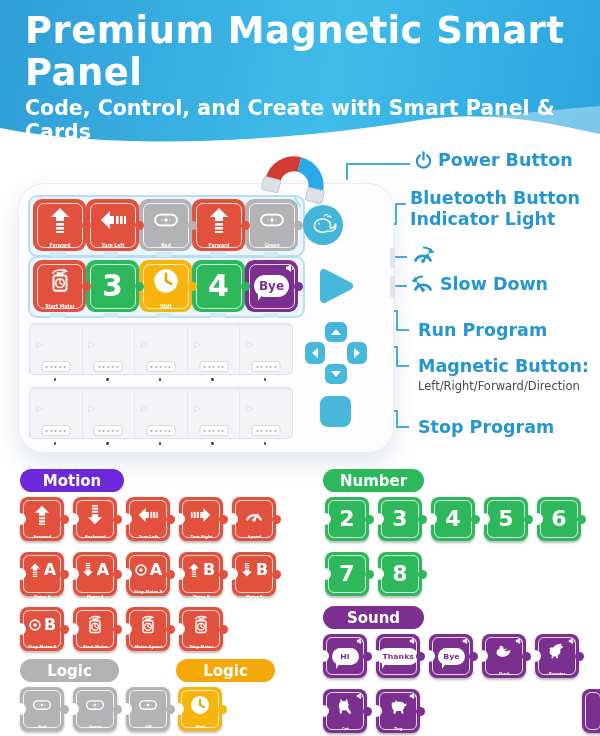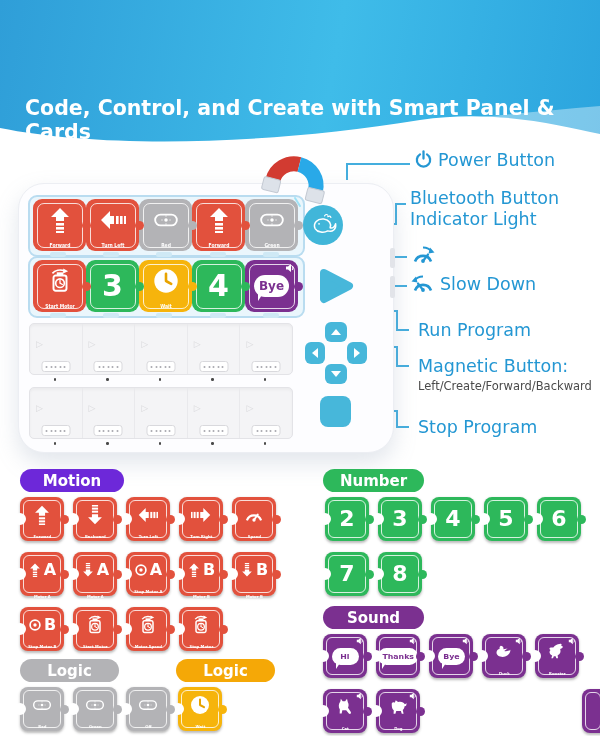--- a/index.html
+++ b/index.html
@@ -56,22 +56,22 @@
   .t-up{border:5px solid transparent;border-bottom:6px solid #fff;margin-top:-5px}
   .t-down{border:5px solid transparent;border-top:6px solid #fff;margin-bottom:-5px}
   .t-left{border:5px solid transparent;border-right:6px solid #fff;margin-left:-5px}
   .t-right{border:5px solid transparent;border-left:6px solid #fff;margin-right:-5px}
   .stopb{position:absolute;left:301px;top:212px;width:31px;height:31px;border-radius:8px;background:#47b7da}
   .sidebar{position:absolute;left:371px;width:5px;background:#e2e4e9;border-radius:2px}
   .sb1{top:64px;height:20px}.sb2{top:92px;height:22px}
   .magnet{position:absolute;left:258px;top:4px}
 
   
-  .ann{position:absolute;color:#2497d3;font-weight:normal;font-size:17.5px;display:flex;
-       align-items:flex-start;gap:5px;white-space:nowrap}
+  .ann{position:absolute;color:#2497d3;font-weight:bold;font-size:17.5px;display:flex;
+       align-items:center;gap:5px;white-space:nowrap}
   .ann .aicn{display:flex}
   .ann2{line-height:1.18;display:block}
   .subnote{position:absolute;color:#4a4a4a;font-size:11.5px;font-weight:500;white-space:nowrap}
   .mirror{transform:scaleX(-1)}
 
   
   .card{position:relative;width:44px;height:44px;border-radius:8px;flex:0 0 auto;
         box-shadow:0 1.5px 2.5px rgba(30,30,30,.3)}
   .card.big{width:53px;height:52px;border-radius:9px;box-shadow:none}
   .col-red{background:#e2513d}.col-green{background:#2db85b}.col-yellow{background:#f6b40c}
@@ -114,20 +114,21 @@
   
   .pill{position:absolute;height:23px;border-radius:13px;color:#fff;font-weight:bold;font-size:15px;
         display:flex;align-items:center;justify-content:center;padding:0 2px}
   .grid{position:absolute}
   .grow{display:flex;gap:9px;margin-bottom:11px}
 </style>
 </head>
 <body>
 
 <div class="header">
+  <h1 class="title">Premium Magnetic Smart Panel</h1>
   <div class="subtitle">Code, Control, and Create with Smart Panel &amp; Cards</div>
   <svg class="waves" viewBox="0 0 600 62" preserveAspectRatio="none">
     <path d="M0,48 C180,62 340,30 600,8 L600,62 L0,62 Z" fill="#ffffff" opacity="0.38"></path>
     <path d="M0,30 C100,50 260,48 420,22 C490,11 555,26 600,36 L600,62 L0,62 Z" fill="#ffffff"></path>
   </svg>
 </div>
 
 <div class="illus">
 
   <svg class="lines" viewBox="0 0 600 322">
@@ -518,21 +519,21 @@
         <path d="M12,2.5 A11,11 0 0 1 21,7" fill="none" stroke="#2497d3" stroke-width="1.8"></path>
         <polygon points="19,2.5 23.5,7.5 17.5,8.5" fill="#2497d3"></polygon>
       </svg>
     </span>
     <span>Slow Down</span>
   </div>
 
   <div class="ann" style="left:418px;top:216px">
     <span>Magnetic Button:</span>
   </div>
-  <div class="subnote" style="left:418px;top:239px">Left/Create/Forward/Backward</div>
+  <div class="subnote" style="left:418px;top:239px">Left/Right/Forward/Direction</div>
 
   <div class="ann" style="left:418px;top:277px">
     <span>Stop Program</span>
   </div>
 </div>
 
 <div class="pill" id="pill-motion" style="left: 20px; top: 469px; width: 100px; background: #6d28d9;">
   <span>Motion</span>
 </div>
 <div class="grid" id="g-motion" style="left:20px;top:497px">

